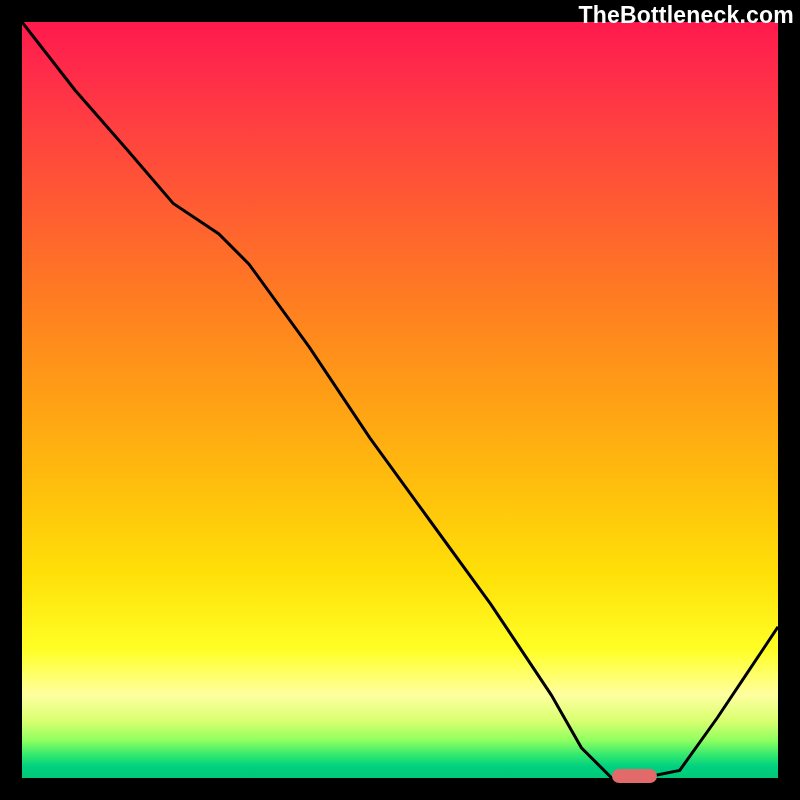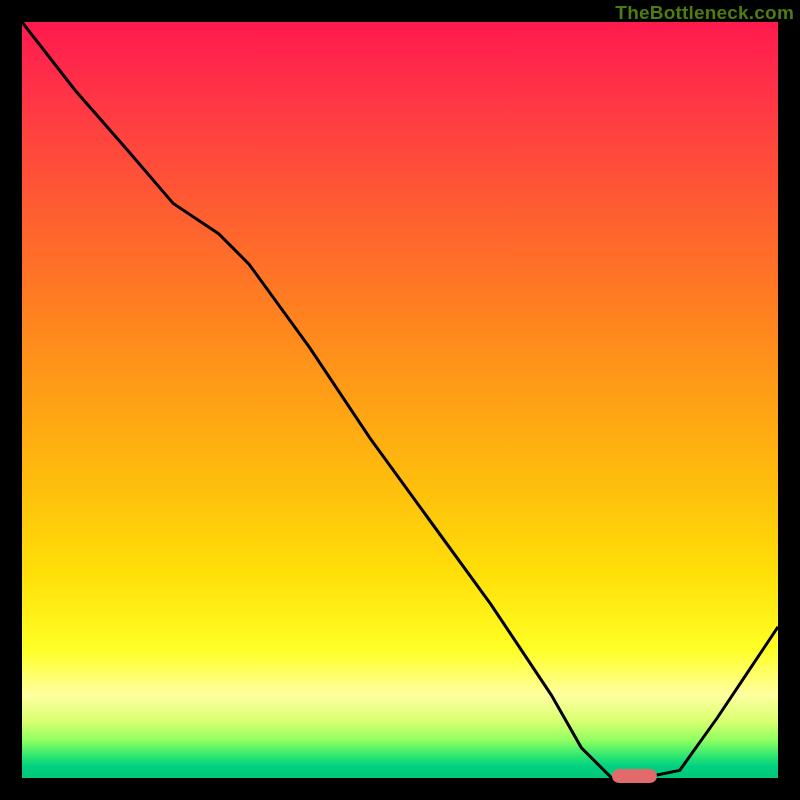--- a/index.html
+++ b/index.html
@@ -45,23 +45,23 @@
     left: 22px;
     top: 22px;
     width: 756px;
     height: 756px;
   }
   .watermark {
     position: absolute;
     top: 2px;
     right: 6px;
     font-family: Arial, Helvetica, sans-serif;
-    font-size: 19px;
+    font-size: 23px;
     font-weight: 600;
-    color: #4d7c0f;
+    color: #ffffff;
     letter-spacing: 0.2px;
   }
   .marker {
     position: absolute;
     border-radius: 999px;
     background: #e26a6a;
   }
 </style>
 </head>
 <body>

